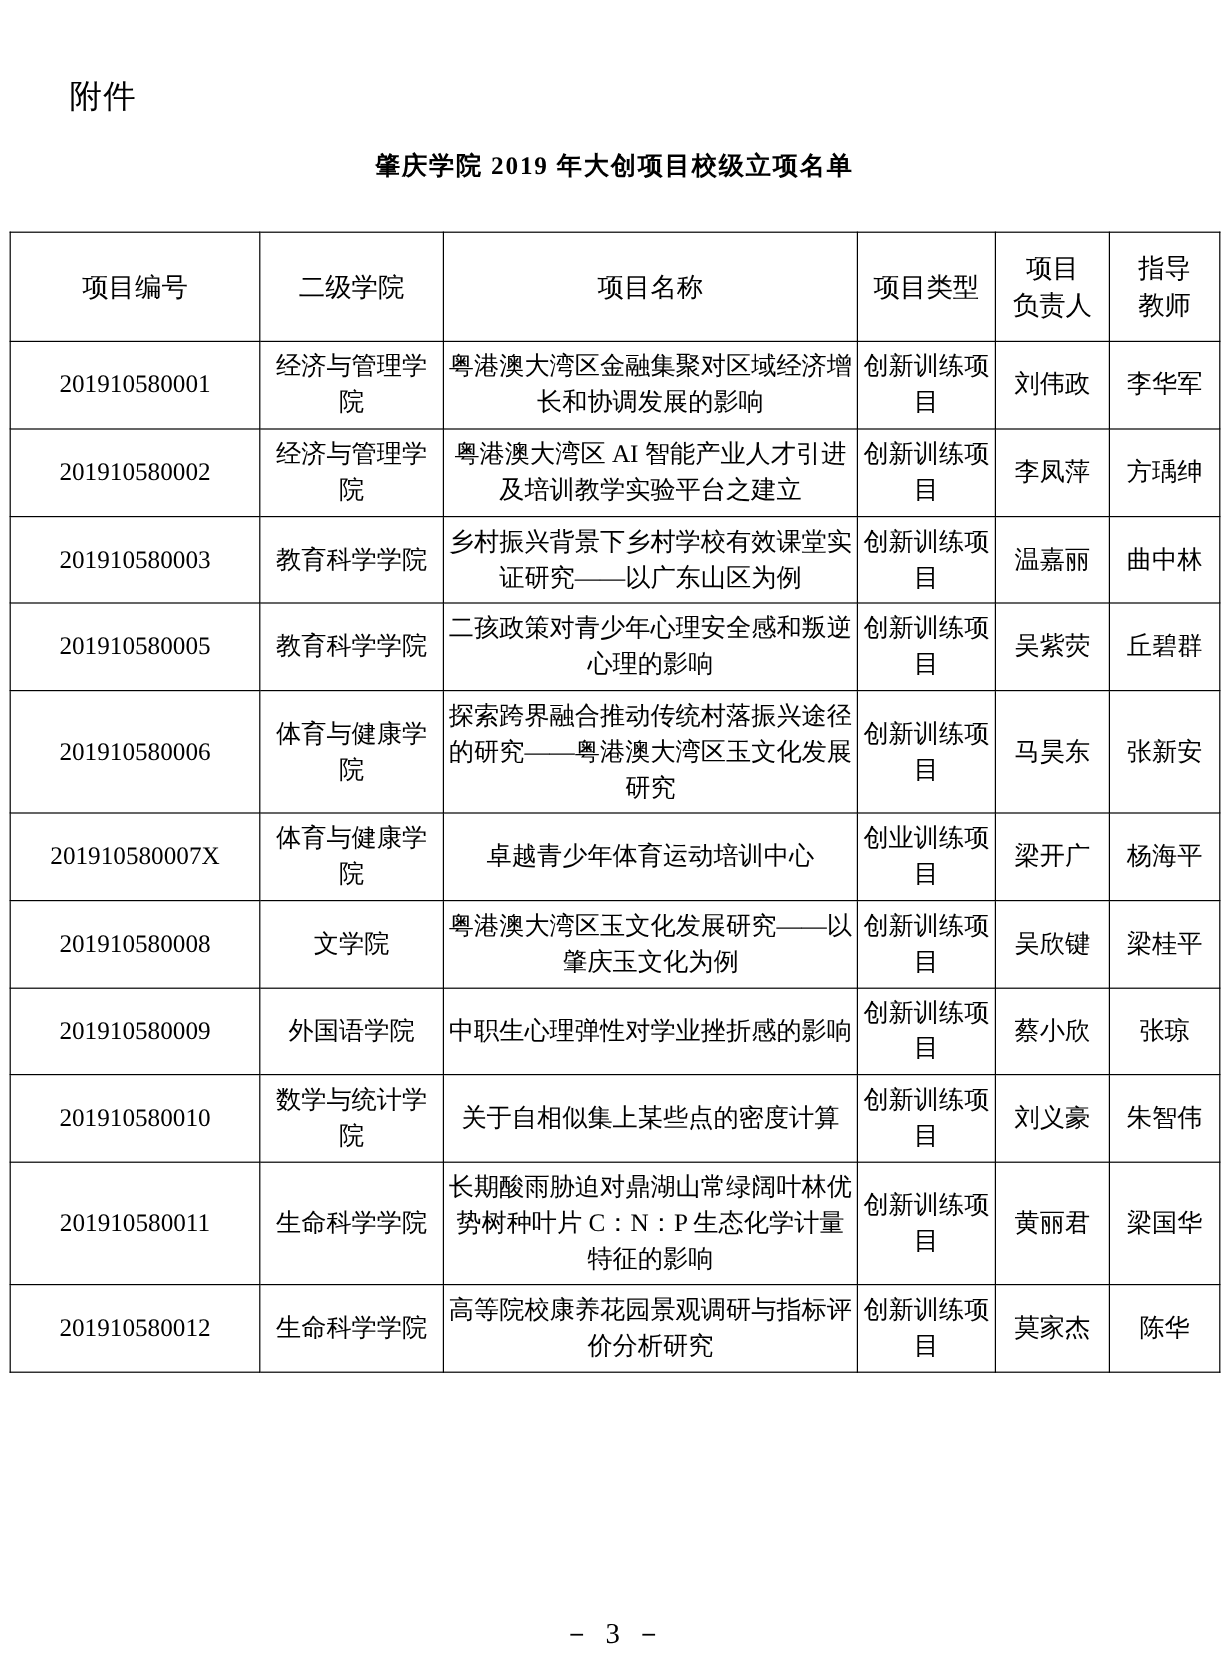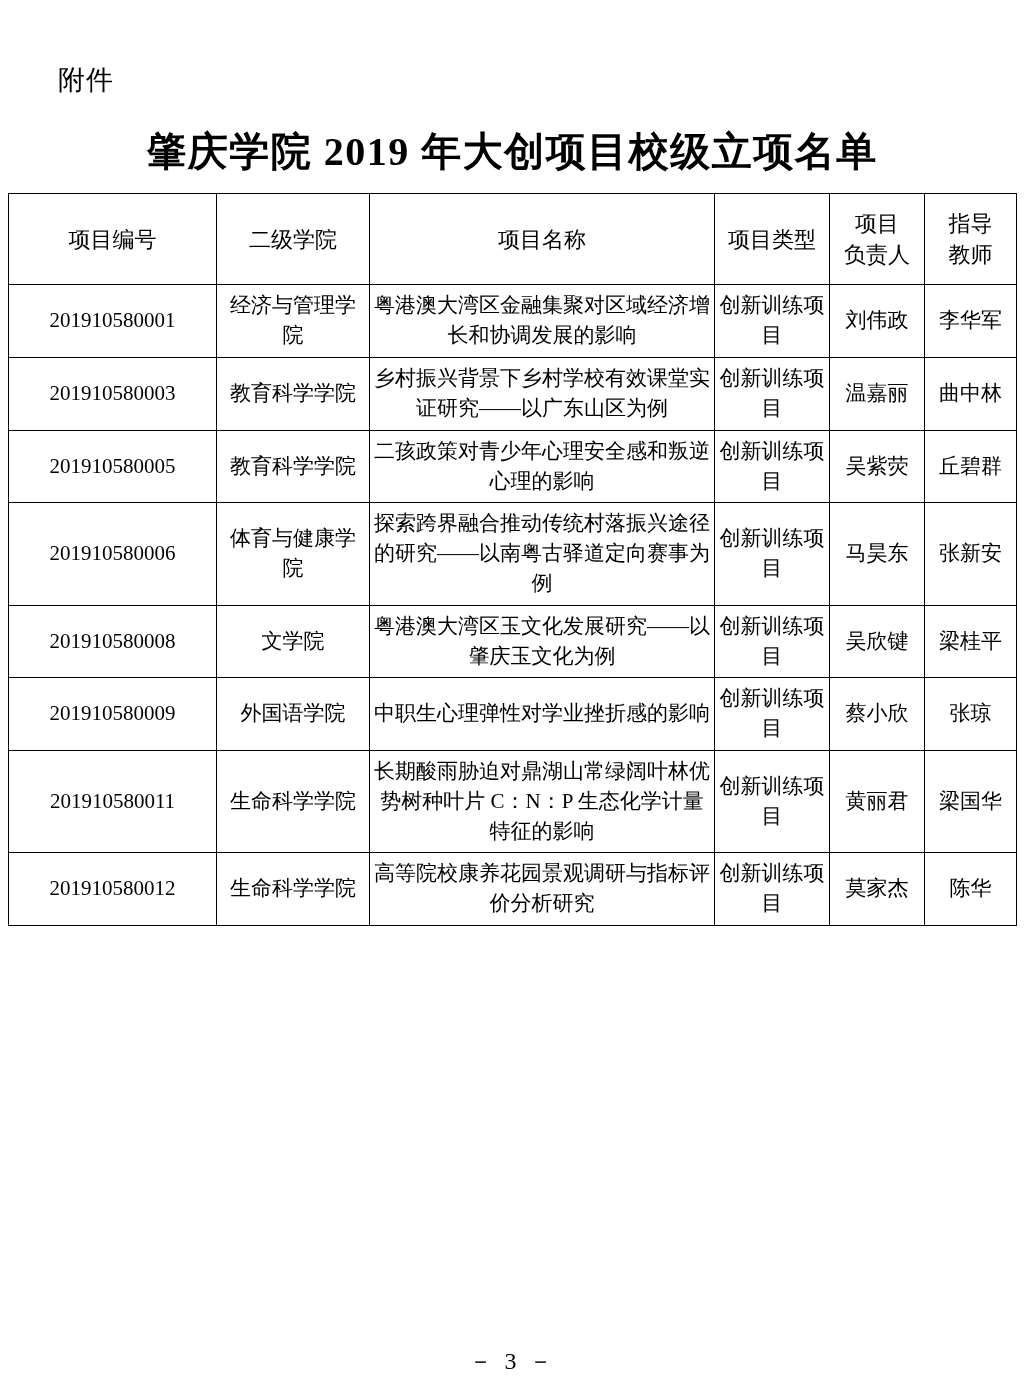--- a/index.html
+++ b/index.html
@@ -29,21 +29,21 @@
     font-size: 27px;
     letter-spacing: 1px;
     font-family: "Liberation Serif", "DejaVu Serif", serif;
   }
   .doc-title {
     position: absolute;
     left: 0;
     right: 0;
     top: 124px;
     text-align: center;
-    font-size: 40px;
+    font-size: 21px;
     font-weight: bold;
     letter-spacing: 1.5px;
     font-family: "Liberation Serif", "DejaVu Serif", serif;
   }
   .table-wrap {
     position: absolute;
     left: 8px;
     top: 193px;
     width: 1008px;
   }
@@ -125,60 +125,84 @@
       <tbody id="table-body">
           <tr>
             <td class="cell-id">201910580001</td>
             <td class="cell-college">经济与管理学院</td>
             <td class="cell-name">粤港澳大湾区金融集聚对区域经济增长和协调发展的影响</td>
             <td class="cell-type">创新训练项目</td>
             <td class="cell-leader">刘伟政</td>
             <td class="cell-teacher">李华军</td>
           </tr>
           <tr>
+            <td class="cell-id">201910580002</td>
+            <td class="cell-college">经济与管理学院</td>
+            <td class="cell-name">粤港澳大湾区 AI 智能产业人才引进及培训教学实验平台之建立</td>
+            <td class="cell-type">创新训练项目</td>
+            <td class="cell-leader">李凤萍</td>
+            <td class="cell-teacher">方瑀绅</td>
+          </tr>
+          <tr>
             <td class="cell-id">201910580003</td>
             <td class="cell-college">教育科学学院</td>
             <td class="cell-name">乡村振兴背景下乡村学校有效课堂实证研究——以广东山区为例</td>
             <td class="cell-type">创新训练项目</td>
             <td class="cell-leader">温嘉丽</td>
             <td class="cell-teacher">曲中林</td>
           </tr>
           <tr>
             <td class="cell-id">201910580005</td>
             <td class="cell-college">教育科学学院</td>
             <td class="cell-name">二孩政策对青少年心理安全感和叛逆心理的影响</td>
             <td class="cell-type">创新训练项目</td>
             <td class="cell-leader">吴紫荧</td>
             <td class="cell-teacher">丘碧群</td>
           </tr>
           <tr>
             <td class="cell-id">201910580006</td>
             <td class="cell-college">体育与健康学院</td>
-            <td class="cell-name">探索跨界融合推动传统村落振兴途径的研究——以南粤古驿道定向赛事为例</td>
+            <td class="cell-name">探索跨界融合推动传统村落振兴途径的研究——粤港澳大湾区玉文化发展研究</td>
             <td class="cell-type">创新训练项目</td>
             <td class="cell-leader">马昊东</td>
             <td class="cell-teacher">张新安</td>
+          </tr>
+          <tr>
+            <td class="cell-id">201910580007X</td>
+            <td class="cell-college">体育与健康学院</td>
+            <td class="cell-name">卓越青少年体育运动培训中心</td>
+            <td class="cell-type">创业训练项目</td>
+            <td class="cell-leader">梁开广</td>
+            <td class="cell-teacher">杨海平</td>
           </tr>
           <tr>
             <td class="cell-id">201910580008</td>
             <td class="cell-college">文学院</td>
             <td class="cell-name">粤港澳大湾区玉文化发展研究——以肇庆玉文化为例</td>
             <td class="cell-type">创新训练项目</td>
             <td class="cell-leader">吴欣键</td>
             <td class="cell-teacher">梁桂平</td>
           </tr>
           <tr>
             <td class="cell-id">201910580009</td>
             <td class="cell-college">外国语学院</td>
             <td class="cell-name">中职生心理弹性对学业挫折感的影响</td>
             <td class="cell-type">创新训练项目</td>
             <td class="cell-leader">蔡小欣</td>
             <td class="cell-teacher">张琼</td>
           </tr>
           <tr>
+            <td class="cell-id">201910580010</td>
+            <td class="cell-college">数学与统计学院</td>
+            <td class="cell-name">关于自相似集上某些点的密度计算</td>
+            <td class="cell-type">创新训练项目</td>
+            <td class="cell-leader">刘义豪</td>
+            <td class="cell-teacher">朱智伟</td>
+          </tr>
+          <tr>
             <td class="cell-id">201910580011</td>
             <td class="cell-college">生命科学学院</td>
             <td class="cell-name">长期酸雨胁迫对鼎湖山常绿阔叶林优势树种叶片 C：N：P 生态化学计量特征的影响</td>
             <td class="cell-type">创新训练项目</td>
             <td class="cell-leader">黄丽君</td>
             <td class="cell-teacher">梁国华</td>
           </tr>
           <tr>
             <td class="cell-id">201910580012</td>
             <td class="cell-college">生命科学学院</td>

